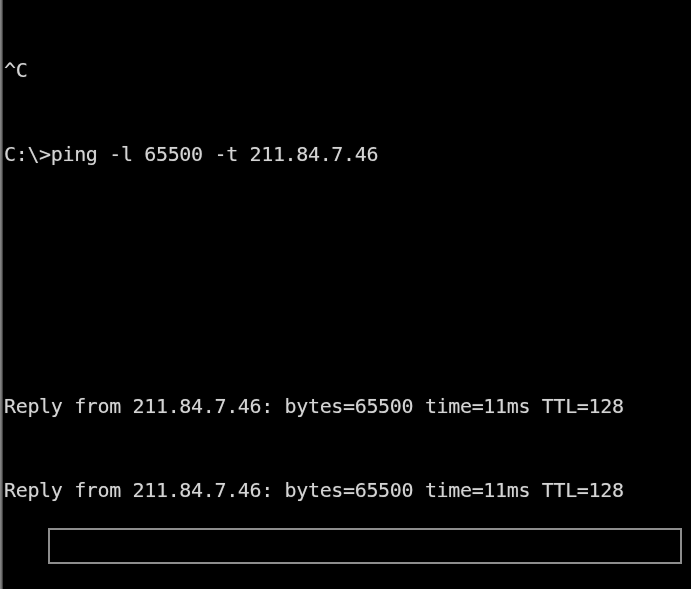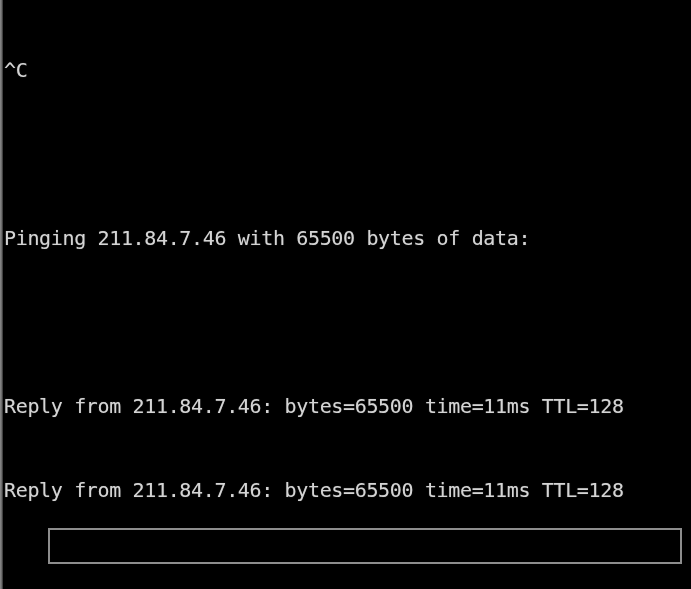--- a/index.html
+++ b/index.html
@@ -74,22 +74,22 @@
 </style>
 </head>
 <body>
 
 <div id="console-window">
 
   <div id="window-left-border"></div>
 
   <div id="console-output">
     <div class="line">^C</div>
+    <div class="line">C:\&gt;ping -l 65500 -t 211.84.7.46</div>
     <div class="line blank"> </div>
-    <div class="line">Pinging 211.84.7.46 with 65500 bytes of data:</div>
     <div class="line blank"> </div>
     <div class="line">Reply from 211.84.7.46: bytes=65500 time=11ms TTL=128</div>
     <div class="line">Reply from 211.84.7.46: bytes=65500 time=11ms TTL=128</div>
     
     
     
     
     
     
     

